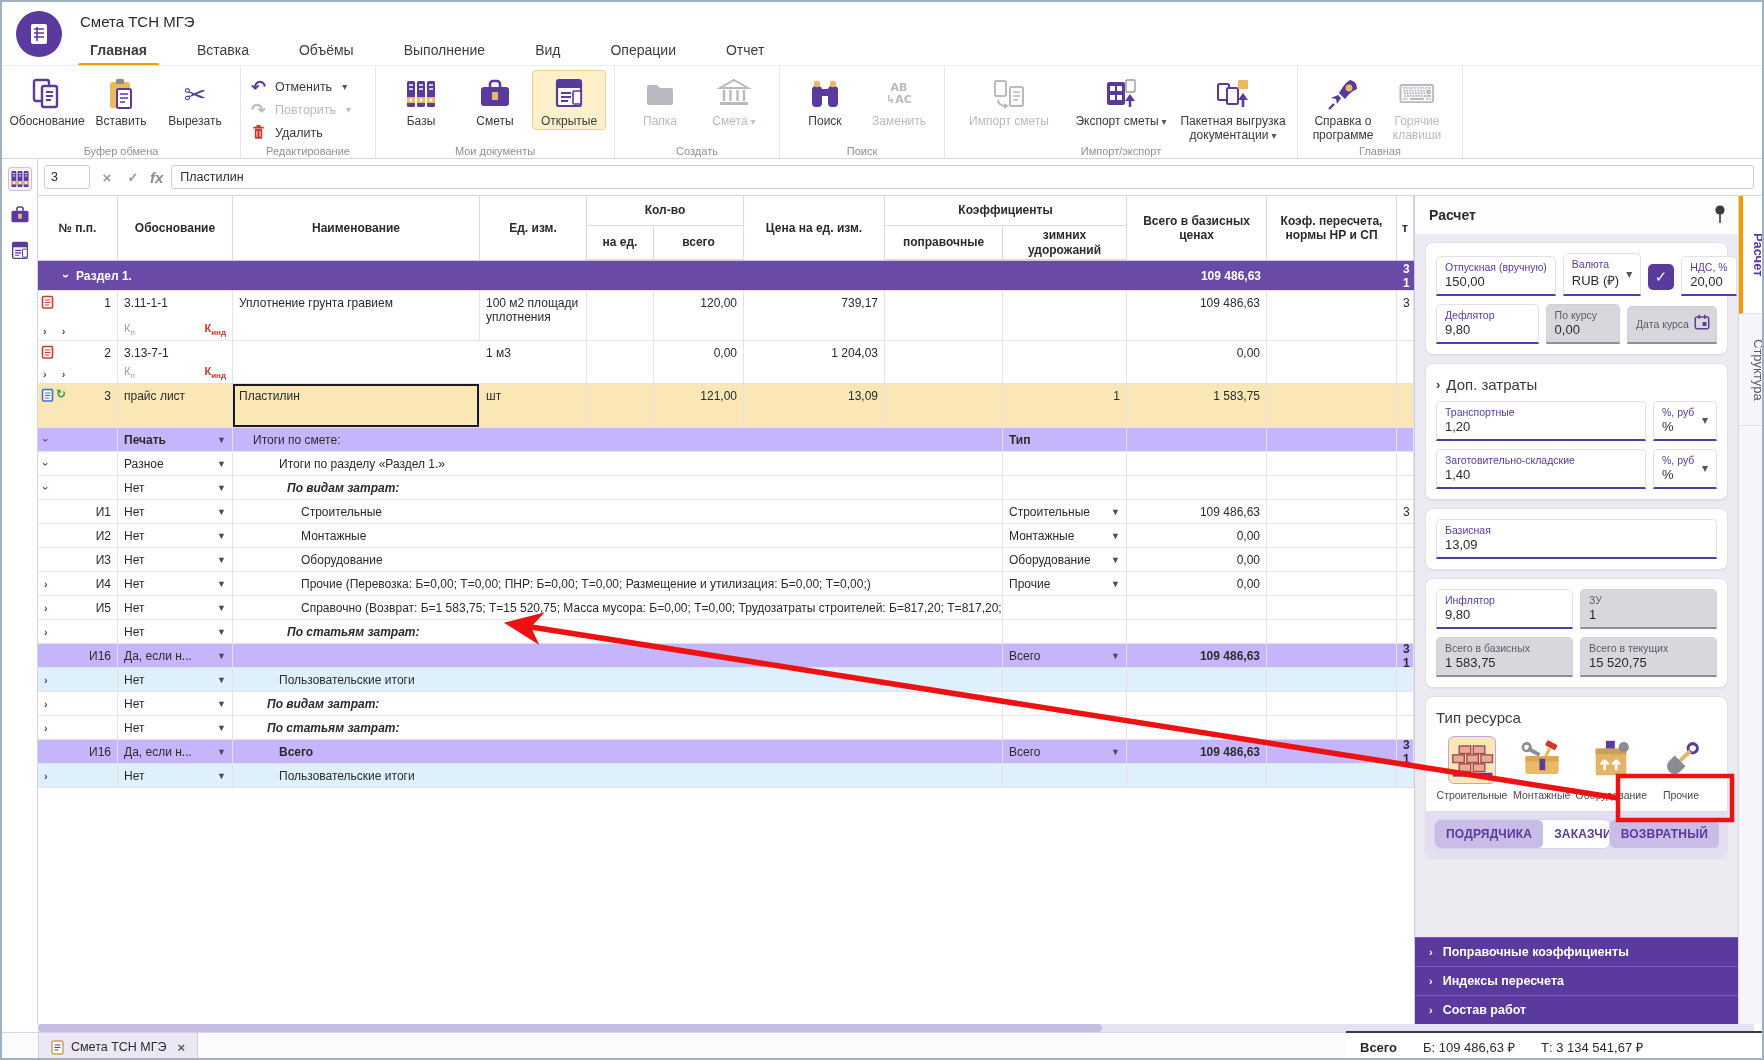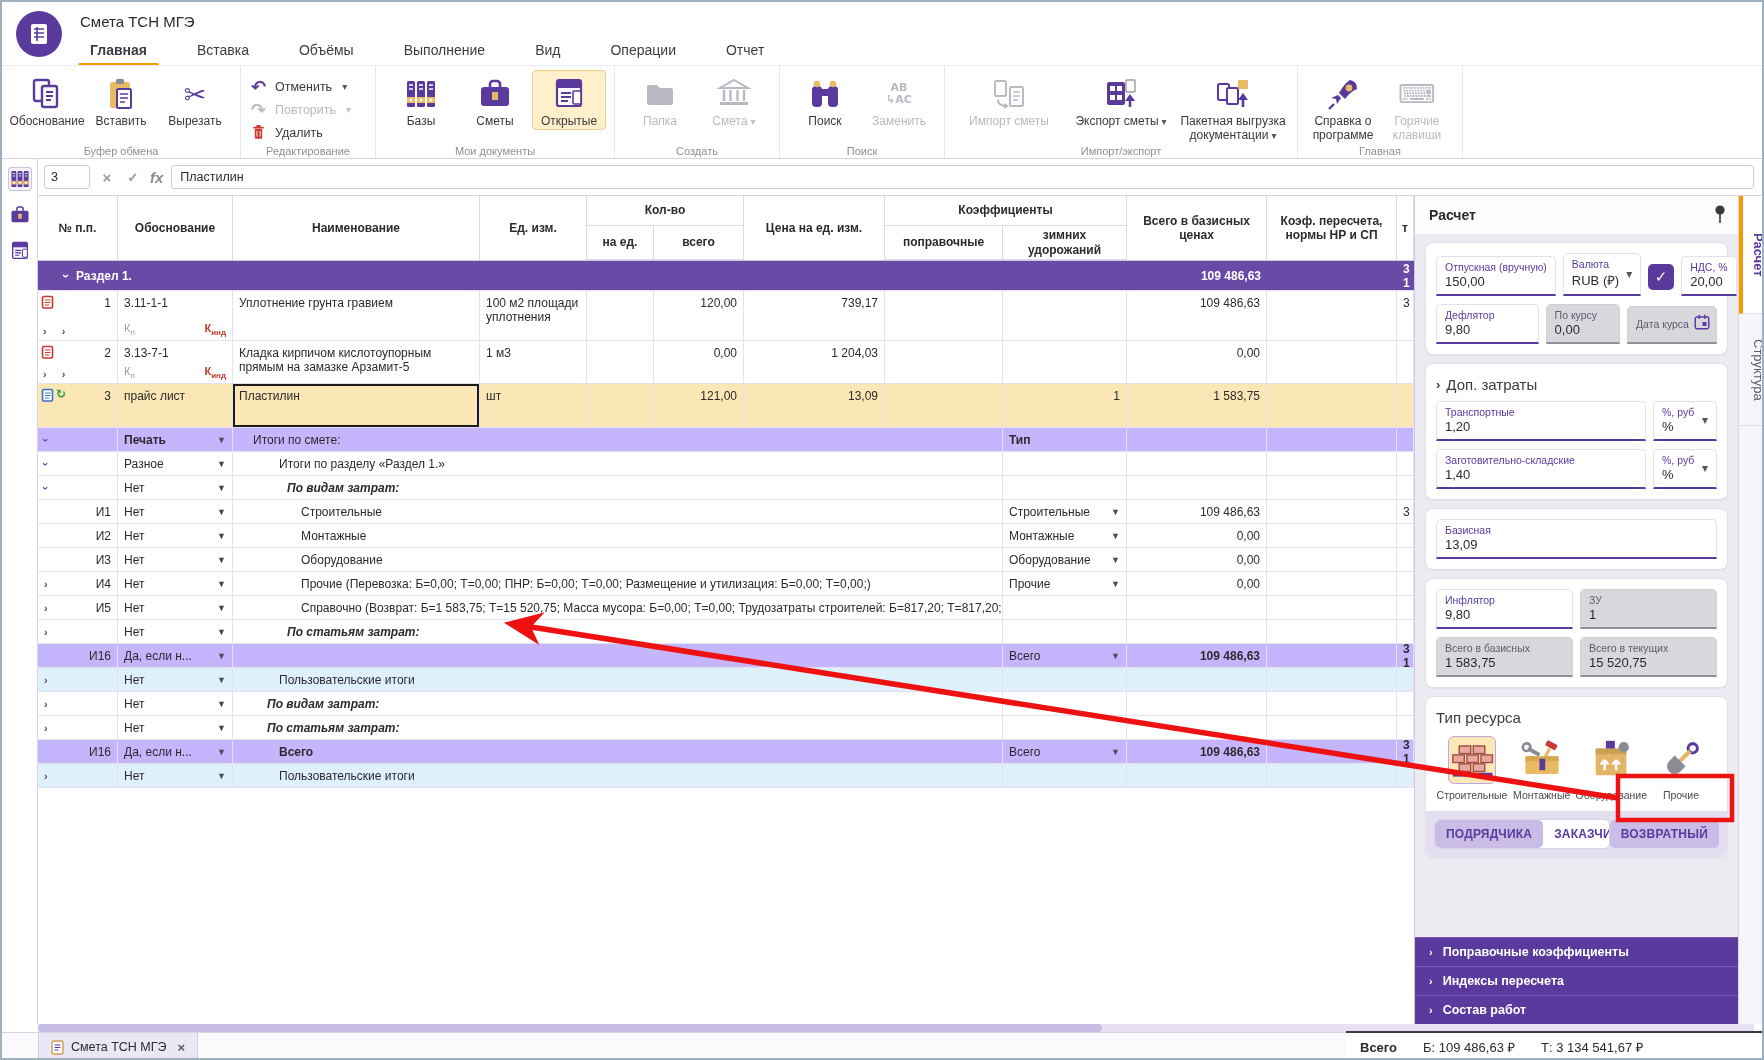--- a/index.html
+++ b/index.html
@@ -464,23 +464,20 @@
           <div class="rnum">2</div>
           <div class="chevs">› ›</div>
         </div>
         <div class="tc" style="grid-column: 2;">
           <div>3.13-7-1</div>
           <div class="kprow">
             <span class="kp"><span>К</span><sub>п</sub></span>
             <span class="kind"><span>К</span><sub>инд</sub></span>
           </div>
         </div>
-        <div class="tc" style="grid-column: 3;">
-          <div>Кладка кирпичом кислотоупорным прямым на замазке Арзамит-5</div>
-        </div>
         <div class="tc" style="grid-column: 4;">1 м3</div>
         <div class="tc" style="grid-column: 5;"></div>
         <div class="tc num" style="grid-column: 6;">0,00</div>
         <div class="tc num" style="grid-column: 7;">1 204,03</div>
         <div class="tc" style="grid-column: 8;"></div>
         <div class="tc num" style="grid-column: 9;"></div>
         <div class="tc num" style="grid-column: 10;">0,00</div>
         <div class="tc" style="grid-column: 11;"></div>
         <div class="tc" style="grid-column: 12;"></div>
       </div>

